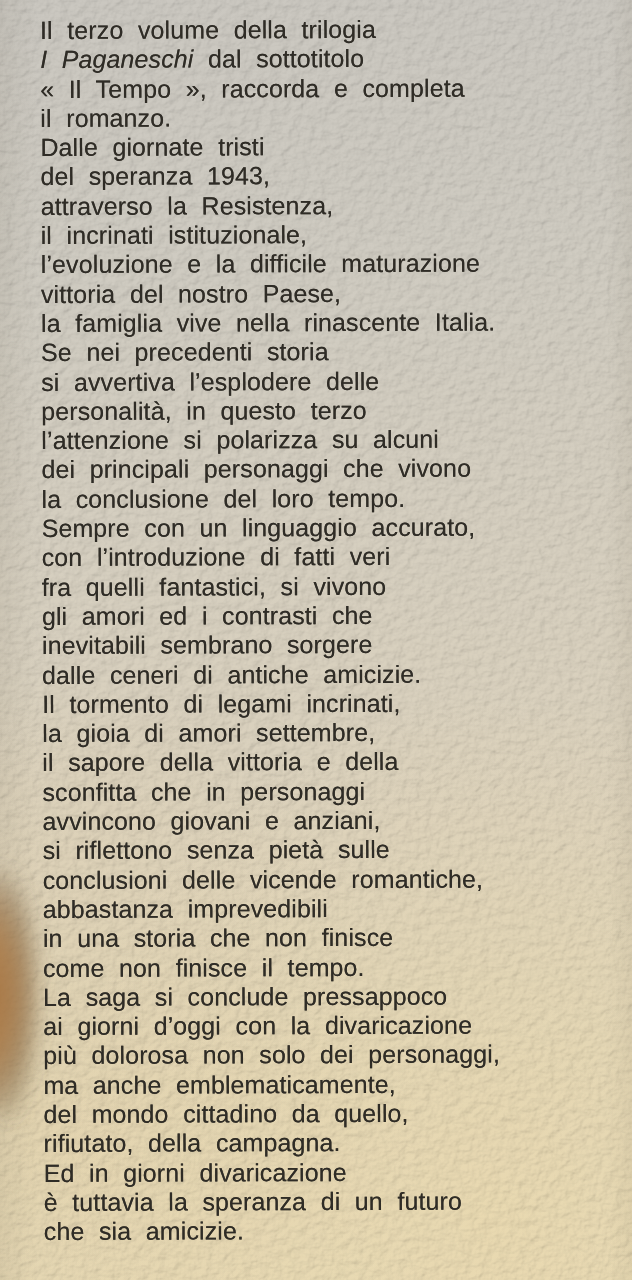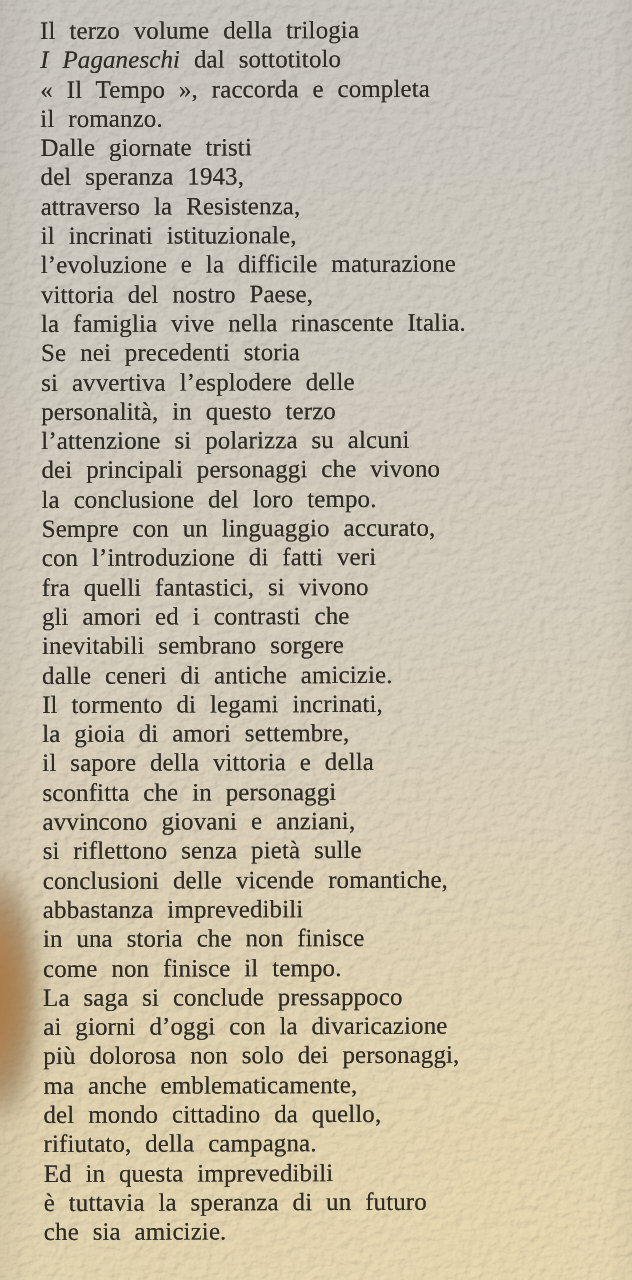--- a/index.html
+++ b/index.html
@@ -12,21 +12,21 @@
   }
   .page {
     position: relative;
     width: 632px;
     height: 1280px;
     overflow: hidden;
     background:
       radial-gradient(120% 70% at 78% 96%, rgba(236,216,168,0.50) 0%, rgba(236,216,168,0.0) 60%),
       radial-gradient(90% 55% at 8% 88%, rgba(228,206,158,0.35) 0%, rgba(228,206,158,0.0) 65%),
       linear-gradient(175deg, #cac7c0 0%, #cfcbc1 22%, #d6cfbf 45%, #dcd2bc 65%, #e1d6b9 82%, #e6dab8 100%);
-    font-family: Liberation Serif, serif;
+    font-family: Liberation Sans, sans-serif;
   }
   .texture-layer {
     position: absolute;
     inset: 0;
     width: 100%;
     height: 100%;
     mix-blend-mode: multiply;
     opacity: 0.38;
     pointer-events: none;
   }
@@ -142,18 +142,18 @@
       <div class="line"><span>conclusioni delle vicende romantiche,</span></div>
       <div class="line"><span>abbastanza imprevedibili</span></div>
       <div class="line"><span>in una storia che non finisce</span></div>
       <div class="line"><span>come non finisce il tempo.</span></div>
       <div class="line"><span>La saga si conclude pressappoco</span></div>
       <div class="line"><span>ai giorni d’oggi con la divaricazione</span></div>
       <div class="line"><span>più dolorosa non solo dei personaggi,</span></div>
       <div class="line"><span>ma anche emblematicamente,</span></div>
       <div class="line"><span>del mondo cittadino da quello,</span></div>
       <div class="line"><span>rifiutato, della campagna.</span></div>
-      <div class="line"><span>Ed in questa imprevedibili</span></div>
+      <div class="line"><span>Ed in giorni divaricazione</span></div>
       <div class="line"><span>è tuttavia la speranza di un futuro</span></div>
       <div class="line"><span>che sia amicizie.</span></div>
     </div>
 
 </div>
 
 </body></html>

